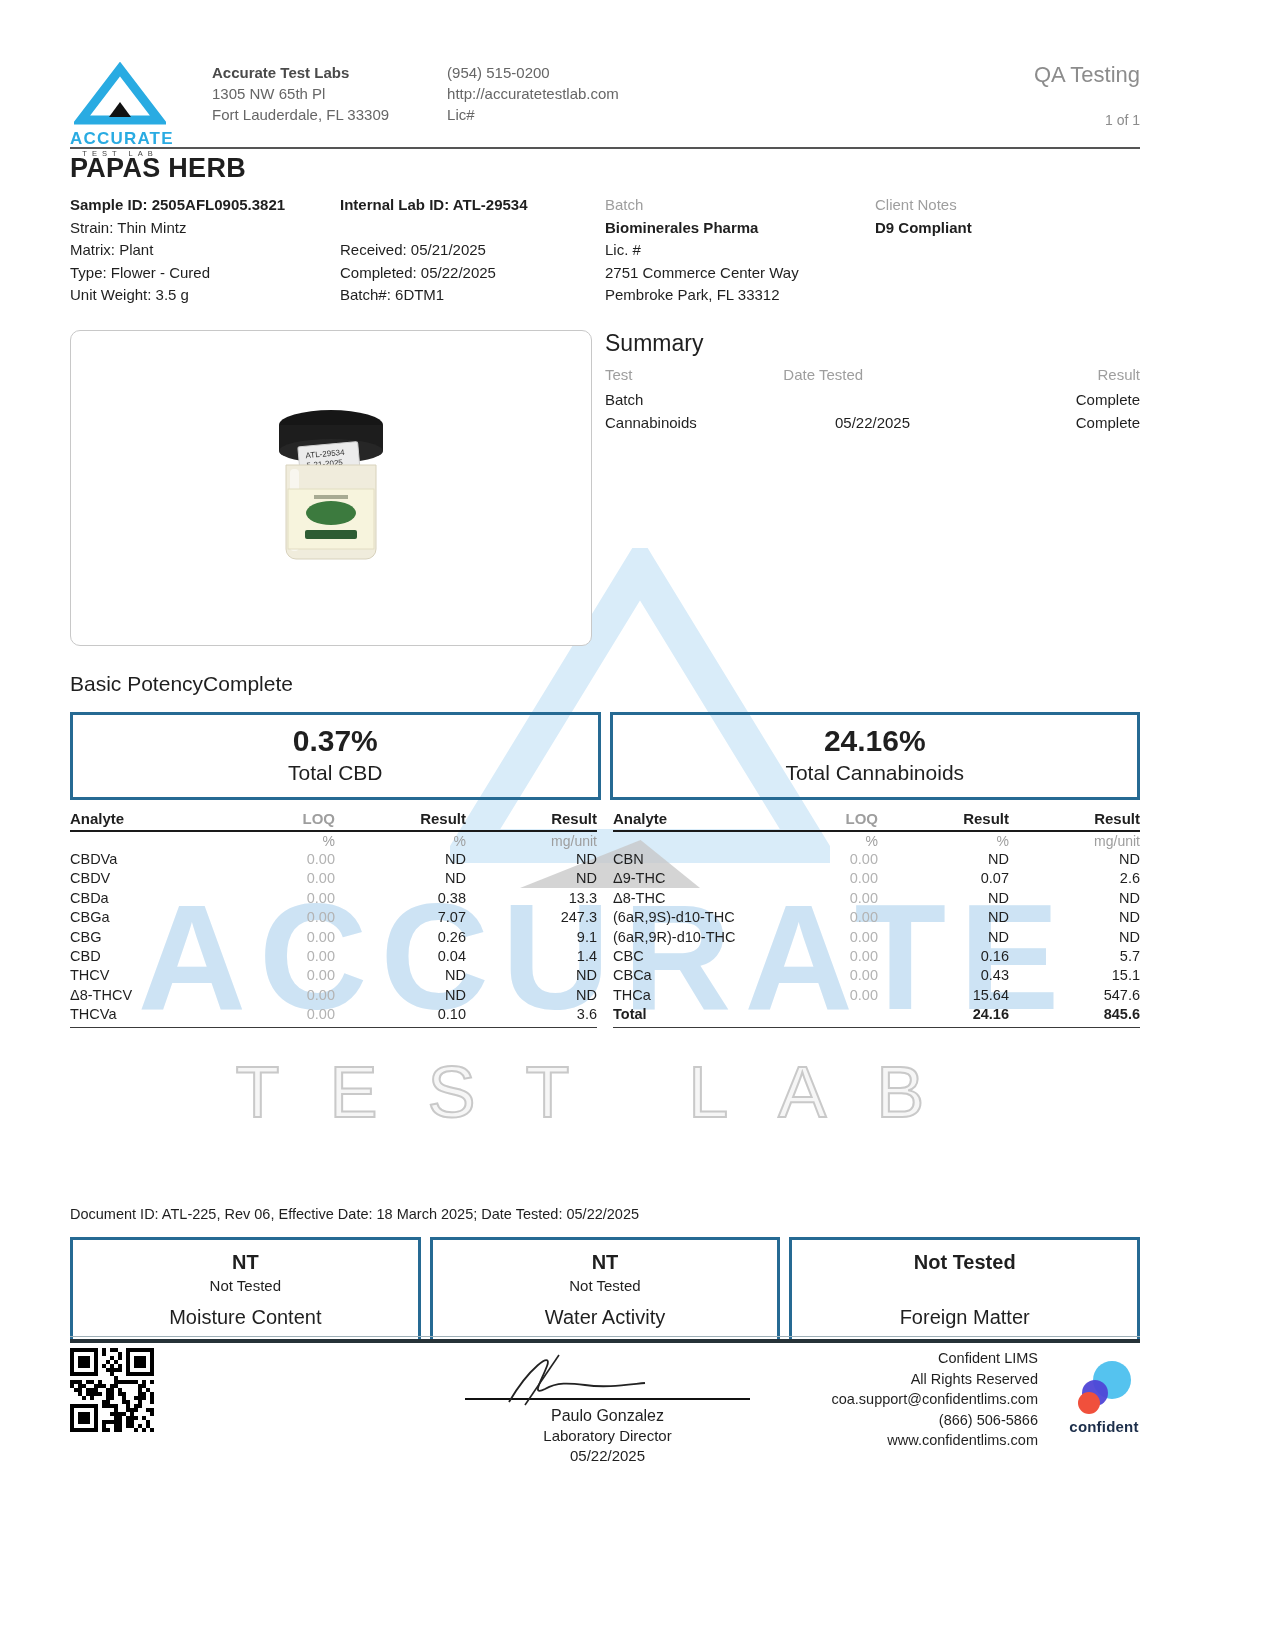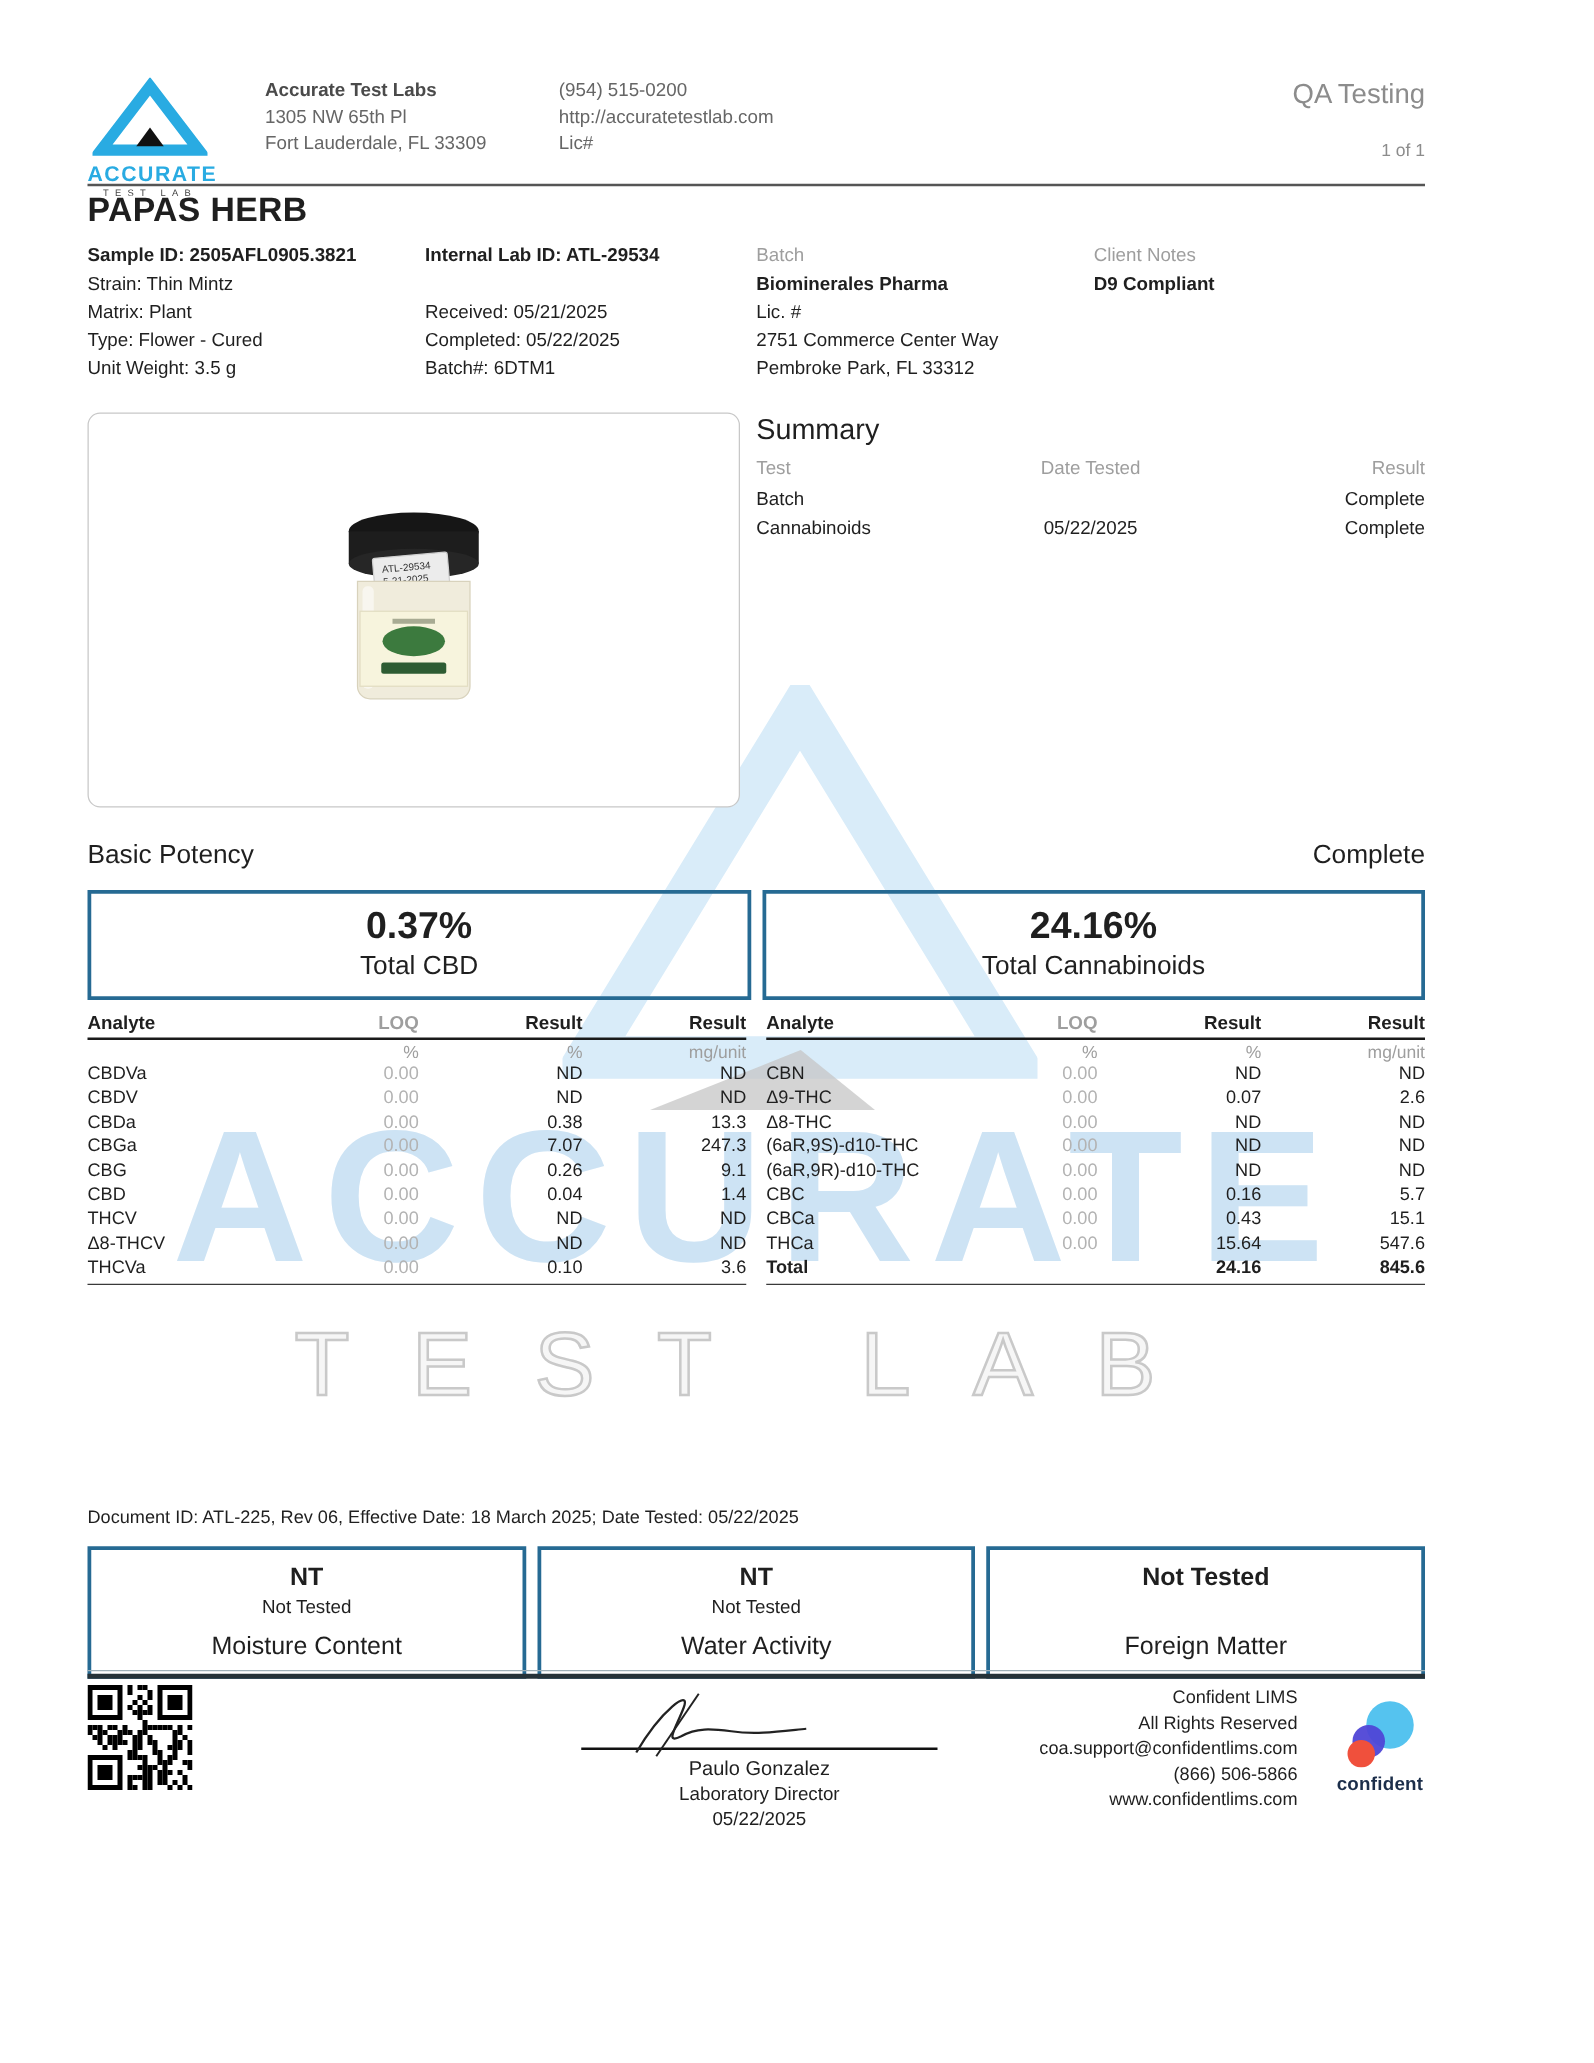--- a/index.html
+++ b/index.html
@@ -25,27 +25,27 @@
   .info .c1{left:0;} .info .c2{left:270px;} .info .c3{left:535px;} .info .c4{left:805px;}
   .info .line{height:22.5px;line-height:22.5px;white-space:nowrap;}
   .lbl{color:#9e9e9e;}
   .b{font-weight:700;}
   
   .photo{position:absolute;left:0;top:330px;width:520px;height:314px;border:1px solid #c8c8c8;border-radius:10px;background:#fff;display:flex;align-items:center;justify-content:center;}
   
   .summary{position:absolute;left:535px;top:330px;width:535px;}
   .summary .s-title{font-size:23px;font-weight:500;margin:0 0 9px 0;}
   .sum-head{display:grid;grid-template-columns:1fr 1fr 1fr;color:#9e9e9e;font-size:15px;padding-bottom:5px;}
-  .sum-head .h-date{text-align:center;}
+  .sum-head .h-date{text-align:left;}
   .sum-head .h-result{text-align:right;}
   .sum-row{display:grid;grid-template-columns:1fr 1fr 1fr;font-size:15px;line-height:23px;}
   .sum-row .c-date{text-align:center;}
   .sum-row .c-result{text-align:right;}
   
-  .potency-head{position:absolute;left:0;top:672px;width:1070px;display:flex;justify-content:space-between;font-size:21px;}
+  .potency-head{position:absolute;left:0;top:672px;width:1070px;display:flex;justify-content:flex-start;font-size:21px;}
   .boxes{position:absolute;left:0;top:712px;width:1070px;display:flex;gap:9px;}
   .pbox{flex:1;border:3px solid #266a93;text-align:center;padding:9px 0 12px 0;background:transparent;}
   .pbox .val{font-size:30px;font-weight:700;}
   .pbox .plabel{font-size:21px;margin-top:3px;}
   
   .tables{position:absolute;left:0;top:810px;width:1070px;display:flex;gap:16px;}
   .atable{flex:1;border-bottom:1.5px solid #3a3a3a;padding-bottom:2px;}
   .thead{display:grid;grid-template-columns:170px 95px 1fr 1fr;font-size:15px;font-weight:700;border-bottom:2px solid #1a1a1a;padding-bottom:3px;}
   .thead .h-loq{color:#9e9e9e;text-align:right;}
   .thead .h-r{text-align:right;}

